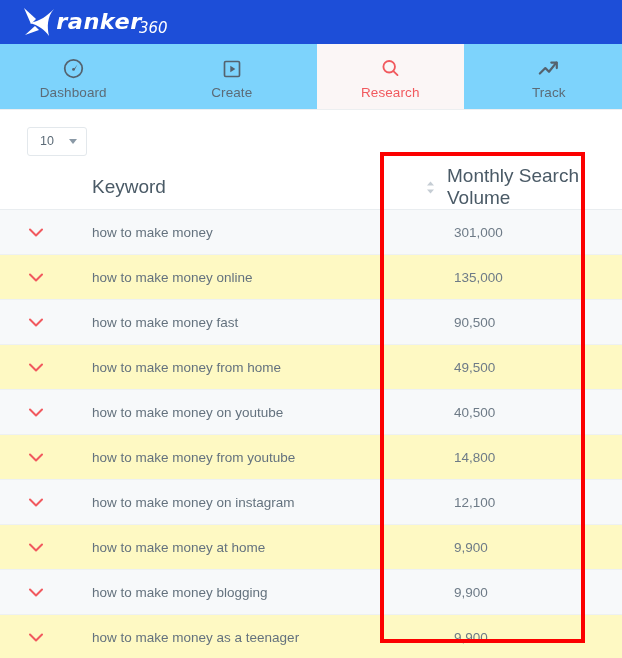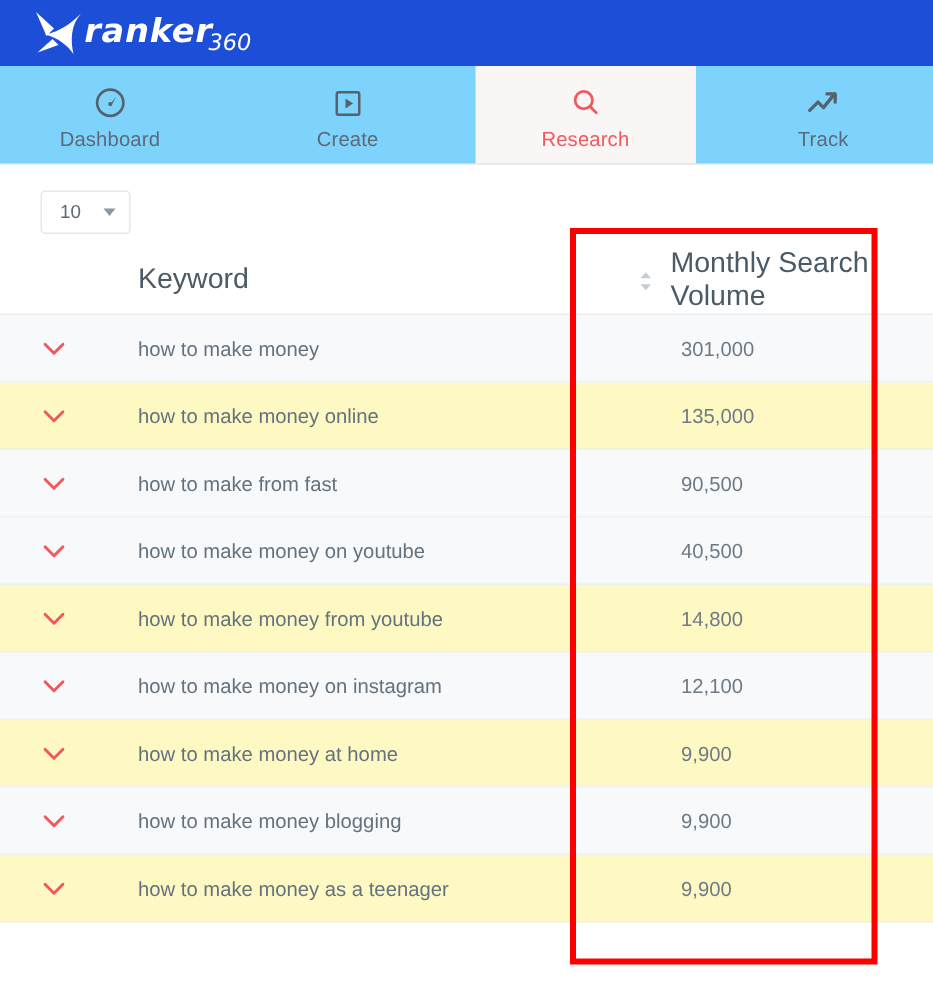--- a/index.html
+++ b/index.html
@@ -325,24 +325,35 @@
       </tr>
 
       <tr class="odd">
         <td class="cell-exp">
           <span class="chev-btn">
             <svg width="14" height="9" viewBox="0 0 14 9">
                 <polyline points="1,1.5 7,7.5 13,1.5" fill="none" stroke="#F1595E" stroke-width="2" stroke-linecap="round" stroke-linejoin="round"></polyline>
               </svg>
           </span>
         </td>
-        <td class="cell-kw">how to make from fast</td>
+        <td class="cell-kw">how to make money fast</td>
         <td class="cell-vol">90,500</td>
       </tr>
 
+      <tr class="even">
+        <td class="cell-exp">
+          <span class="chev-btn">
+            <svg width="14" height="9" viewBox="0 0 14 9">
+                <polyline points="1,1.5 7,7.5 13,1.5" fill="none" stroke="#F1595E" stroke-width="2" stroke-linecap="round" stroke-linejoin="round"></polyline>
+              </svg>
+          </span>
+        </td>
+        <td class="cell-kw">how to make money from home</td>
+        <td class="cell-vol">49,500</td>
+      </tr>
 
       <tr class="odd">
         <td class="cell-exp">
           <span class="chev-btn">
             <svg width="14" height="9" viewBox="0 0 14 9">
                 <polyline points="1,1.5 7,7.5 13,1.5" fill="none" stroke="#F1595E" stroke-width="2" stroke-linecap="round" stroke-linejoin="round"></polyline>
               </svg>
           </span>
         </td>
         <td class="cell-kw">how to make money on youtube</td>

